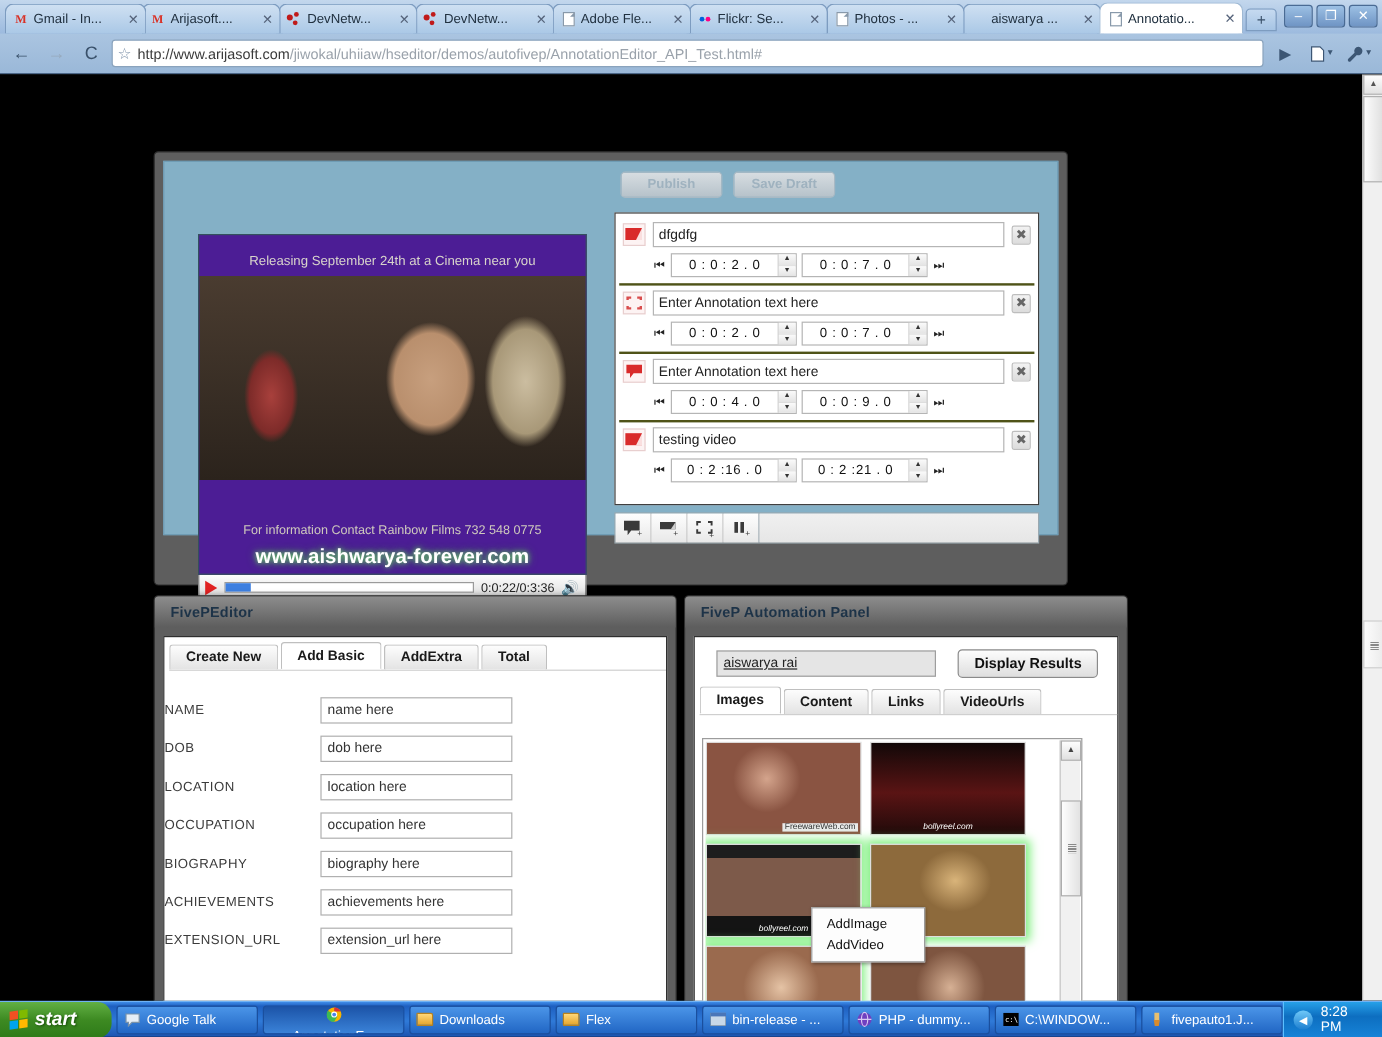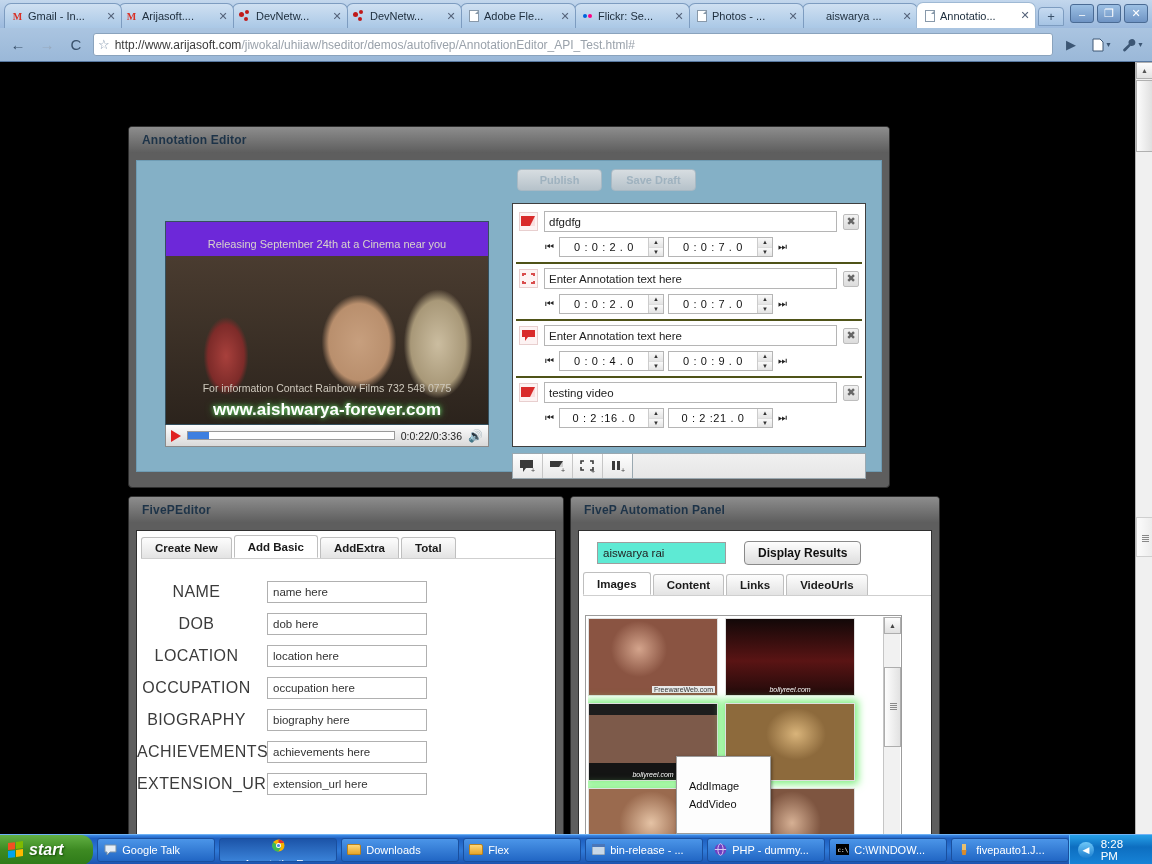--- a/index.html
+++ b/index.html
@@ -92,21 +92,21 @@
   
   #annwin { left:128px; top:64px; width:762px; height:362px; }
   #annbody { height:312px; background:#84b0c6; border:1px solid #6f9cb4;
      position:relative; }
   #toprow { position:absolute; left:380px; top:8px; display:flex; gap:9px; }
   .flexbtn { width:85px;height:22px;border:1px solid #a8b9c4;border-radius:4px;
     background:linear-gradient(#d7dde1,#b6c2ca); font-size:11px; font-weight:bold;
     display:flex;align-items:center;justify-content:center; color:#9fb2bf; }
 
   #videobox { position:absolute; left:28px; top:60px; width:324px; height:258px; }
-  #videoscreen { width:324px;height:204px;background:#6d28d9; position:relative;
+  #videoscreen { width:324px;height:284px;background:#4c1d95; position:relative;
     border:1px solid #35505e; overflow:hidden;}
   .vid-top-txt{position:absolute;top:16px;width:100%;text-align:center;color:#d8d4cb;
     font-size:11px; font-family:"Liberation Sans",sans-serif;}
   .vid-bot-txt{position:absolute;bottom:30px;width:100%;text-align:center;color:#cfc9bd;
     font-size:10.5px;}
   .vid-url{position:absolute;bottom:4px;width:100%;text-align:center;color:#fff;
     font-size:17px;font-weight:bold;text-shadow:0 0 4px #6fd86f,0 0 8px #3d9a3d;}
   #vidimg{position:absolute;left:0;top:34px;width:324px;height:170px;
     background:
       radial-gradient(ellipse 52px 66px at 193px 86px,#c79f7e 0%,#b98f6d 58%,rgba(0,0,0,0) 72%),
@@ -162,32 +162,32 @@
   #editbody { height:346px; background:#fff; border:1px solid #2f2f2f;
     position:relative; }
   .tabbar { display:flex; align-items:flex-end; height:23px; margin:5px 0 0 4px;
     border-bottom:1px solid #cfcfcf; }
   .ftab { height:21px; padding:0 13px; margin-right:2px;
     background:linear-gradient(#fdfdfd,#e3e3e3); border:1px solid #bfbfbf;
     border-bottom:none; border-radius:3px 3px 0 0; font-size:11.5px;
     font-weight:bold; color:#1a1a1a; display:flex; align-items:center;}
   .ftab.active { background:#fff; border-bottom:1px solid #fff; height:23px; }
   .formrow { display:flex; align-items:center; margin:0 0 10px 0; }
-  .flabel { width:130px; text-align:center; padding-right:11px;
-    font-size:16px; color:#3b3b3b; letter-spacing:.4px; }
+  .flabel { width:130px; text-align:left; padding-right:11px;
+    font-size:11px; color:#3b3b3b; letter-spacing:.4px; }
   .finput { width:160px; height:22px; border:1px solid #b0b0b0; background:#fff;
     font-size:11.5px; color:#333; padding:0 5px; display:flex; align-items:center;}
   #editform { padding:22px 0 0 0; }
 
   
   #autowin { left:570px; top:434px; width:370px; height:396px; }
   #autobody { height:346px; background:#fff; border:1px solid #2f2f2f; position:relative; }
   #searchrow { display:flex; align-items:center; gap:18px; padding:10px 0 0 18px; }
-  #searchinput { width:129px;height:22px;border:1px solid #9e9e9e;background:#5eead4;
-    font-size:11.5px;color:#222;padding:0 5px;display:flex;align-items:center;}
+  #searchinput { width:183px;height:22px;border:1px solid #9e9e9e;background:#e5e5e5;
+    font-size:11.5px;color:#222;padding:0 5px;display:flex;align-items:center;text-decoration:underline;}
   #displaybtn { height:24px;padding:0 13px;border:1px solid #8a8a8a;border-radius:4px;
     background:linear-gradient(#fdfdfd,#dedede); font-size:12px; font-weight:bold;
     color:#111; display:flex;align-items:center;}
   #autotabs { display:flex; align-items:flex-end; height:23px; margin:8px 0 0 4px;
     border-bottom:1px solid #cfcfcf;}
   #gridwrap { position:absolute; left:6px; top:84px; width:317px; height:253px;
     border:1px solid #9c9c9c; background:#fff; }
   #grid { position:absolute; left:2px; top:2px; width:294px; height:247px;
     overflow:hidden; }
   .thumbrow { display:flex; gap:7px; margin-bottom:7px; }
@@ -203,21 +203,21 @@
   #gridscroll .arrow{width:17px;height:17px;background:linear-gradient(#fdfdfd,#e0e0e0);
     border:1px solid #adadad;display:flex;align-items:center;justify-content:center;
     font-size:7px;color:#444;}
   #gridscroll .thumbbar{position:absolute;left:0;top:50px;width:17px;height:80px;
     background:linear-gradient(90deg,#fdfdfd,#e2e2e2);border:1px solid #adadad;}
   #gridscroll .grip{position:absolute;left:5px;top:35px;width:7px;height:8px;
     background:repeating-linear-gradient(#8a8a8a 0 1px,transparent 1px 2px);}
 
   #ctxmenu { position:absolute; left:90px; top:140px; width:95px;
     background:#fdfdfd; border:1px solid #9b9b9b; box-shadow:1px 1px 3px rgba(0,0,0,.4);
-    padding:20px 0; z-index:40;}
+    padding:4px 0; z-index:40;}
   #ctxmenu div { font-size:11px; color:#111; padding:3px 0 3px 12px;
     font-family:"Liberation Sans",sans-serif;}
 
   
   #taskbar { position:absolute; left:0; bottom:0; width:1152px; height:30px;
     background:linear-gradient(#3f8ce8,#1e5fc0 12%,#2f7ad8 55%,#1c54b0);
     border-top:1px solid #6fb2f5; display:flex; align-items:center; }
   #start { width:96px; height:30px; border-radius:0 12px 12px 0;
     background:linear-gradient(#62b044,#3d8a22 50%,#2e7a18);
     display:flex; align-items:center; gap:5px; padding-left:8px;
@@ -344,21 +344,20 @@
           <path d="M10 1a3.5 3.5 0 00-3.2 4.9L1.6 11a1.4 1.4 0 002 2l5.1-5.2A3.5 3.5 0 1010 1z" fill="#3c5674"></path>
         </svg>
       <span style="font-size:7px">▼</span>
     </div>
   </div>
 </div>
 
 <div id="page">
 
   <div class="appwin" id="annwin">
-    <div class="titlebar">Annotation Editor</div>
     <div class="body">
       <div id="annbody">
 
         <div id="toprow">
           <div class="flexbtn">Publish</div>
           <div class="flexbtn">Save Draft</div>
         </div>
 
         <div id="videobox">
           <div id="videoscreen">

